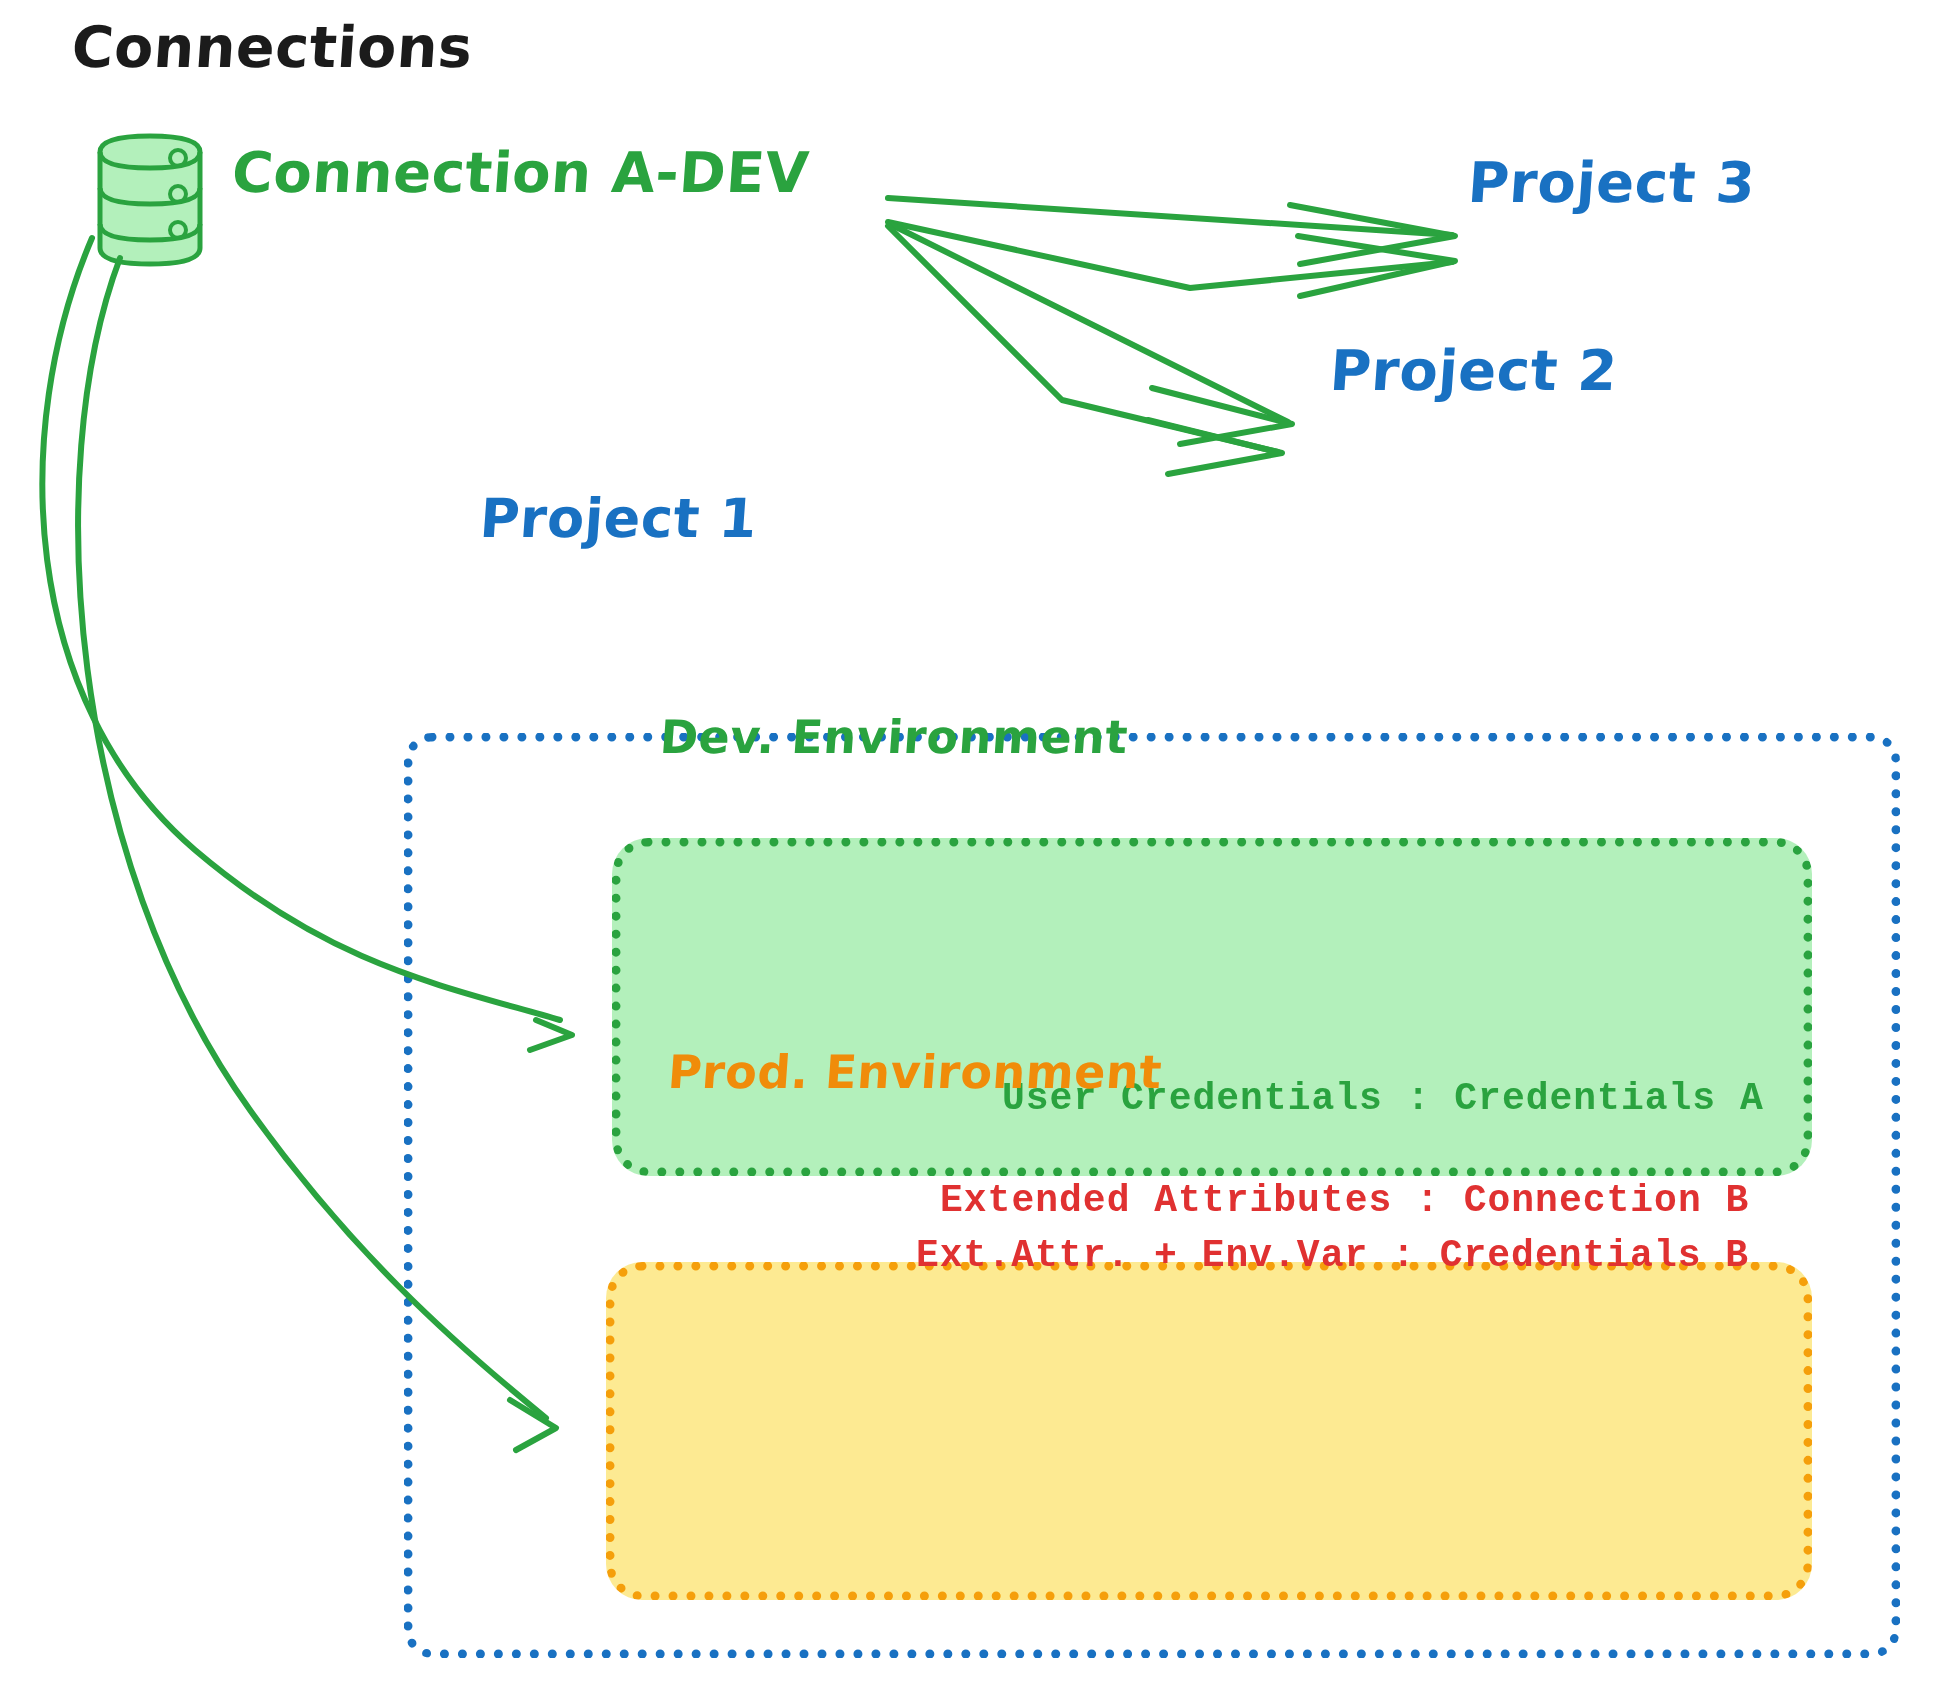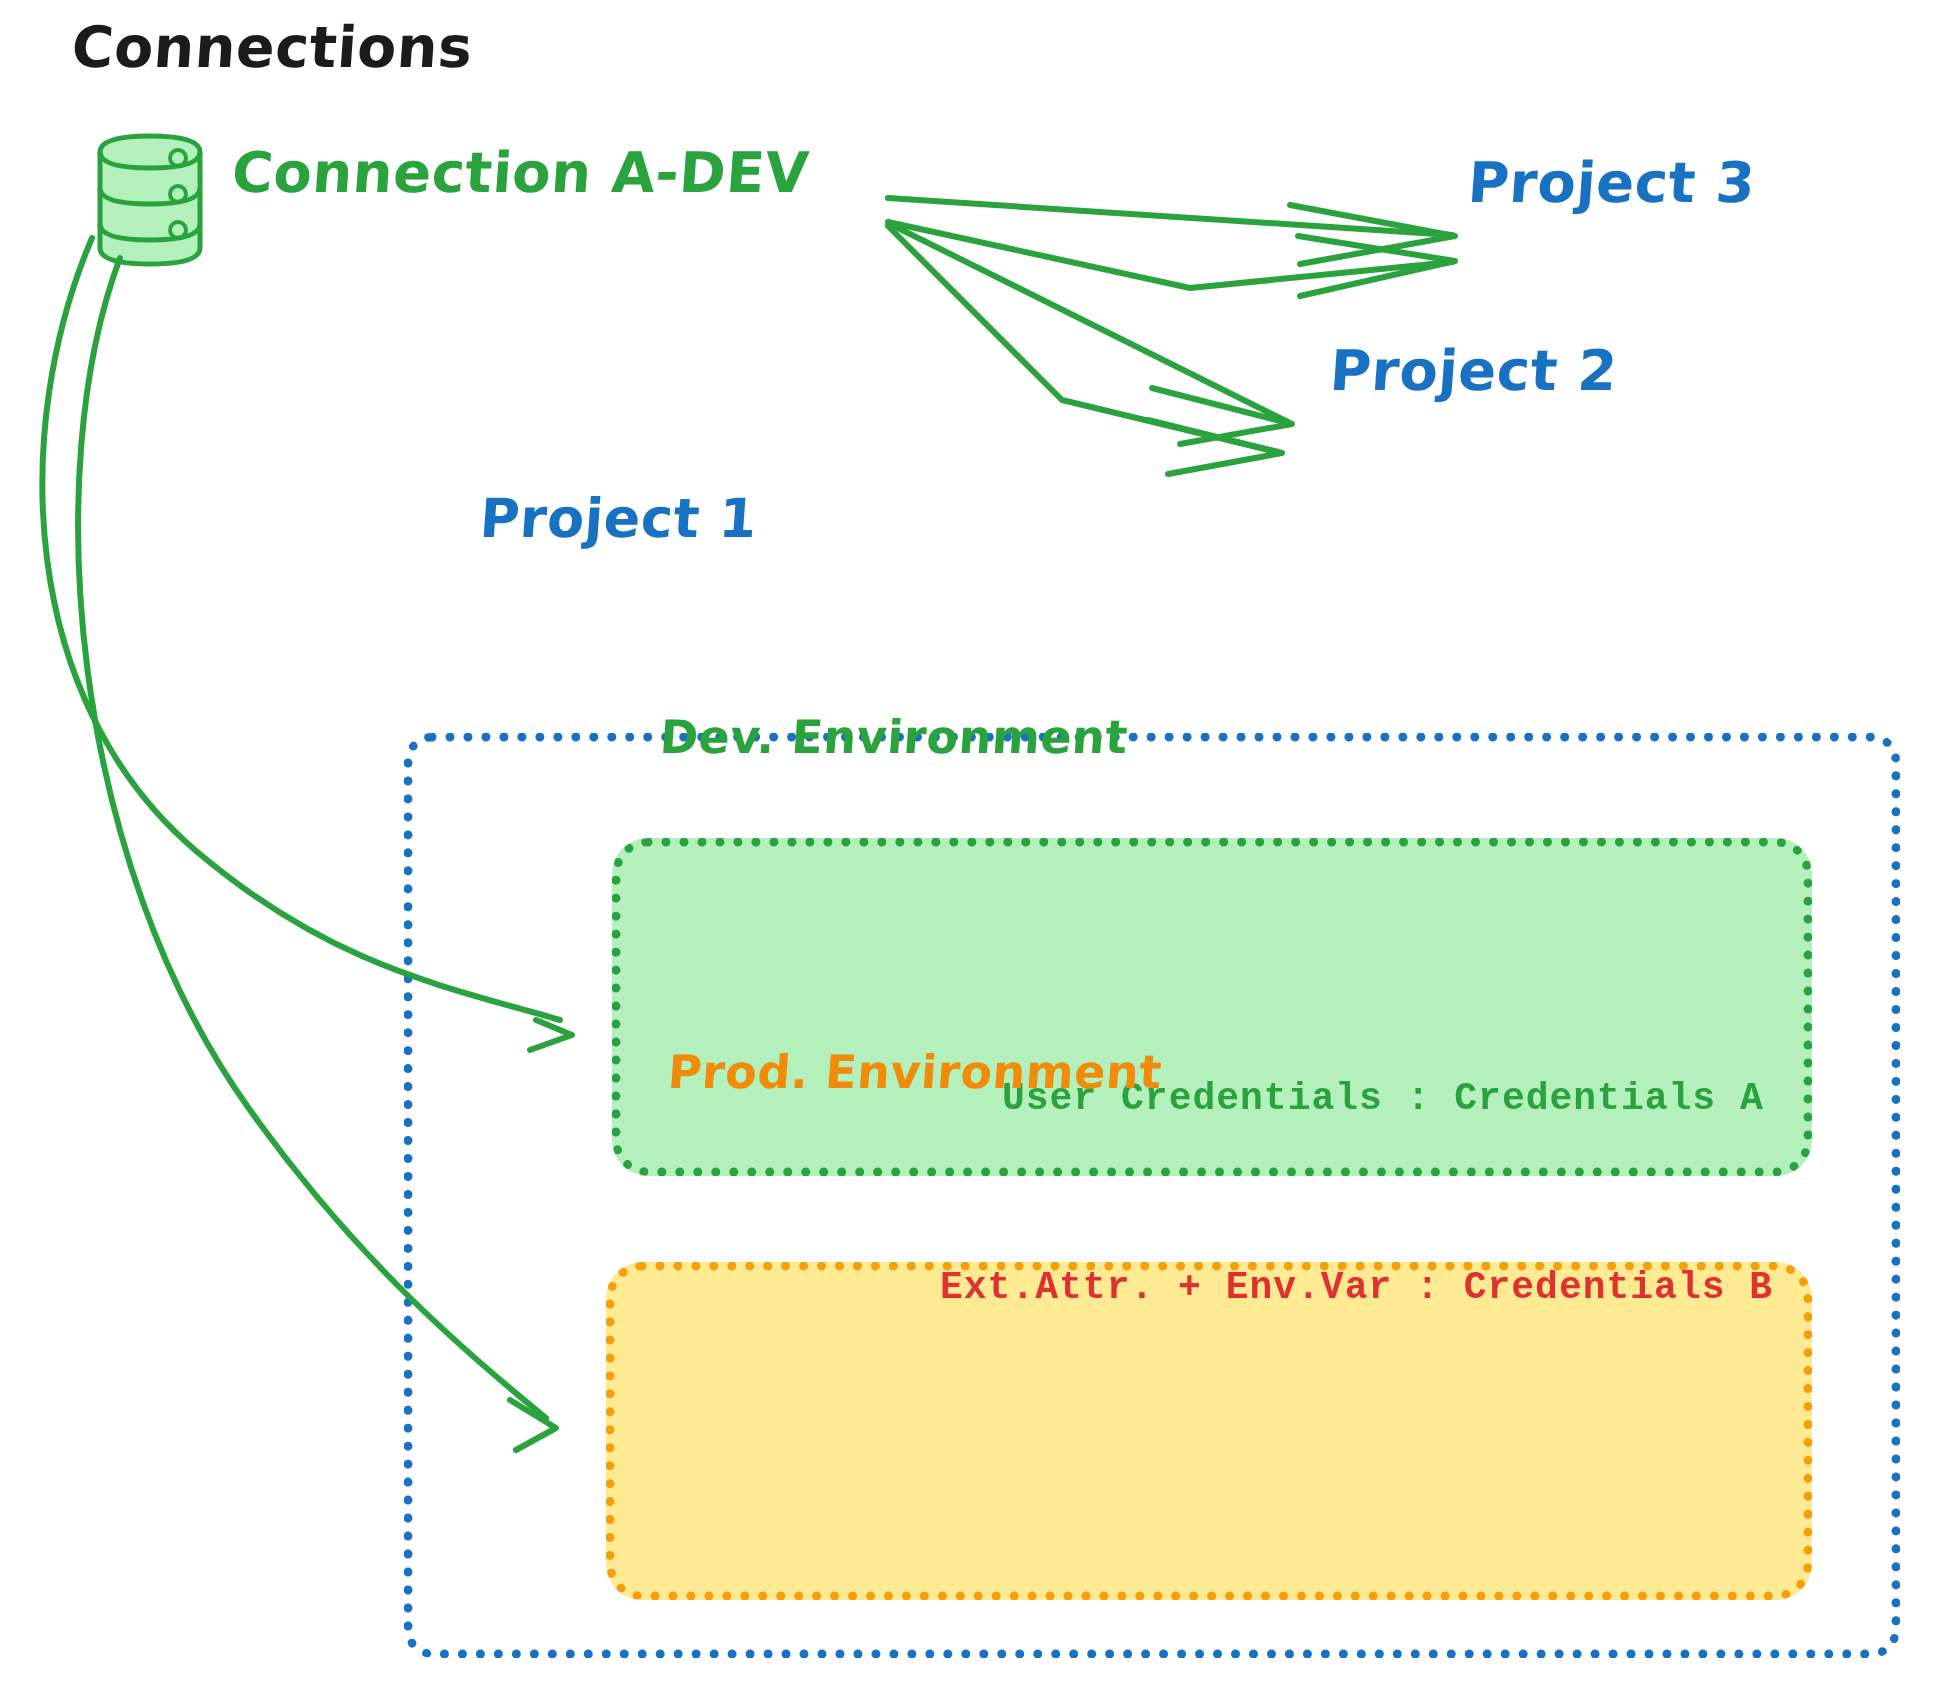--- a/index.html
+++ b/index.html
@@ -88,26 +88,25 @@
     letter-spacing: 1px;
   }
   #text-extended-attributes {
     left: 940px;
     top: 1179px;
     font-size: 38px;
     color: #e03131;
     letter-spacing: 1px;
   }
   #text-ext-attr-env-var {
-    left: 940px;
+    left: 916px;
     top: 1234px;
     font-size: 38px;
     color: #e03131;
     letter-spacing: 1px;
-    margin-top: 32px;
   }
 
   
   .box {
     position: absolute;
     box-sizing: border-box;
   }
   #project-1-container {
     left: 404px;
     top: 733px;
@@ -178,20 +177,21 @@
   <div class="hand" id="label-project-1">Project 1</div>
 
   <div class="box" id="project-1-container"></div>
 
   <div class="box" id="dev-environment-box"></div>
   <div class="hand" id="label-dev-env">Dev. Environment</div>
   <div class="mono" id="text-user-credentials">User Credentials : Credentials A</div>
 
   <div class="box" id="prod-environment-box"></div>
   <div class="hand" id="label-prod-env">Prod. Environment</div>
+  <div class="mono" id="text-extended-attributes">Extended Attributes : Connection B</div>
   <div class="mono" id="text-ext-attr-env-var">Ext.Attr. + Env.Var : Credentials B</div>
 
   <svg id="overlay" viewBox="0 0 1938 1691" xmlns="http://www.w3.org/2000/svg">
     <g fill="none" stroke="#2aa33f" stroke-width="6" stroke-linecap="round" stroke-linejoin="round">
 
       <g>
         <path d="M888 198 L1452 235"></path>
         <path d="M1290 205 L1455 236 L1300 264"></path>
       </g>
 

